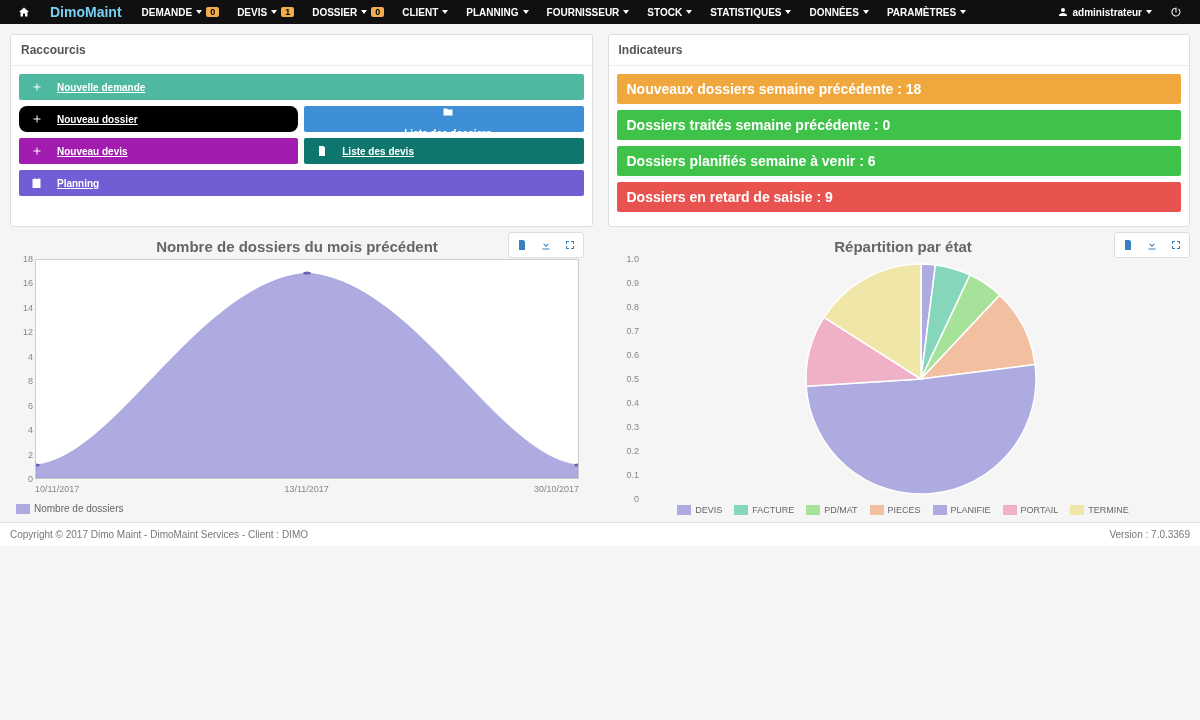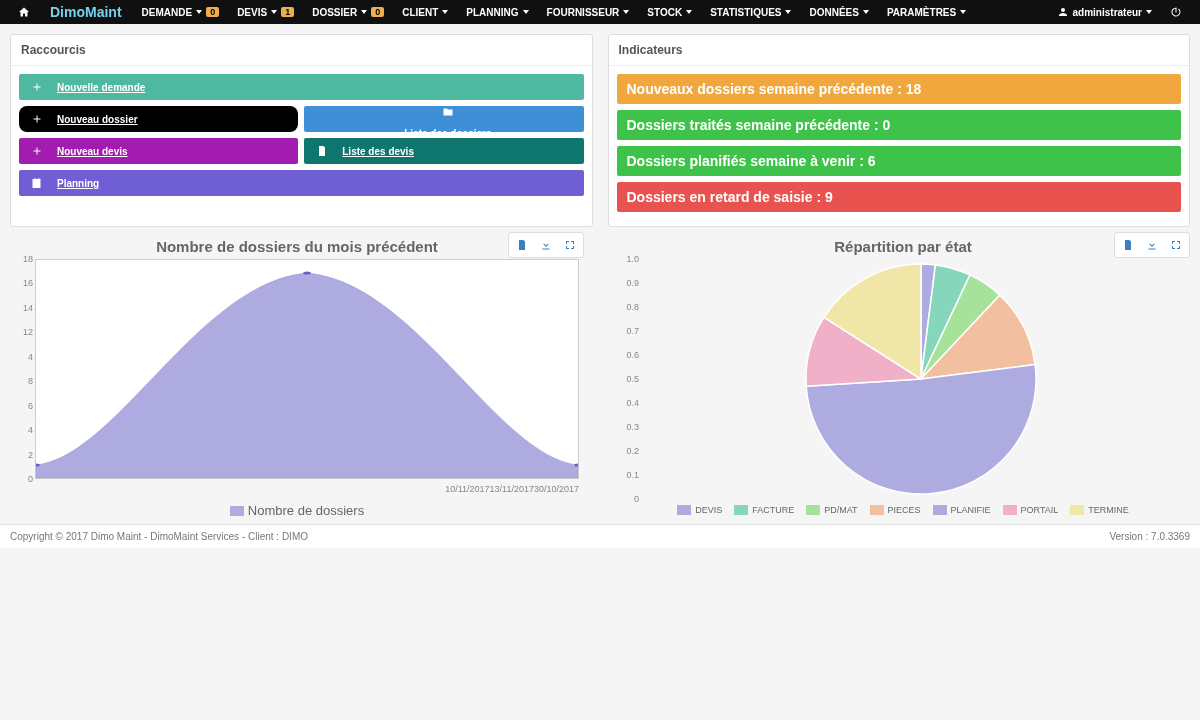--- a/index.html
+++ b/index.html
@@ -41,22 +41,22 @@
   .chart-panel { position: relative; }
   .chart-toolbar { position:absolute; top:0; right:0; display:flex; gap:4px; background:#fff; border:1px solid #ddd; padding:3px; border-radius:3px; }
   .tool-btn { width:20px; height:18px; display:flex; align-items:center; justify-content:center; cursor:pointer; }
   .tool-btn svg { width:12px; height:12px; fill:#3a7fc0; }
   .chart-title { text-align:center; font-size:15px; color:#666; font-weight:bold; padding:6px 0 4px 0; }
   .chart-area { position:relative; height:240px; }
   .y-axis { position:absolute; left:0; top:0; bottom:20px; width:25px; }
   .y-tick { position:absolute; right:2px; font-size:9px; color:#888; transform:translateY(50%); }
   .plot { position:absolute; left:25px; right:5px; top:0; bottom:20px; border:1px solid #ccc; background:#fff; }
   .plot-fill { width:100%; height:100%; }
-  .x-labels { position:absolute; left:25px; right:5px; bottom:5px; display:flex; justify-content:flex-end; font-size:9px; color:#888; }
-  .legend { text-align:center; font-size:13px; color:#666; padding-top:4px; }
+  .x-labels { position:absolute; left:25px; right:5px; bottom:5px; display:flex; justify-content:space-between; font-size:9px; color:#888; }
+  .legend { text-align:left; font-size:10px; color:#666; padding-top:4px; }
   .legend-item { display:inline-flex; align-items:center; gap:4px; margin:0 6px; }
   .swatch { width:14px; height:10px; display:inline-block; }
   
   .pie-wrap { position:relative; height:240px; }
   .pie-y { position:absolute; left:0; top:0; bottom:0; width:25px; }
   .pie-svg { position:absolute; left:60px; top:0px; }
   .pie-legend { text-align:center; font-size:9px; color:#666; padding-top:6px; }
   
   .footer { display:flex; justify-content:space-between; padding:6px 10px; font-size:10px; color:#777; border-top:1px solid #e2e2e2; background:#fff; }
 </style>

